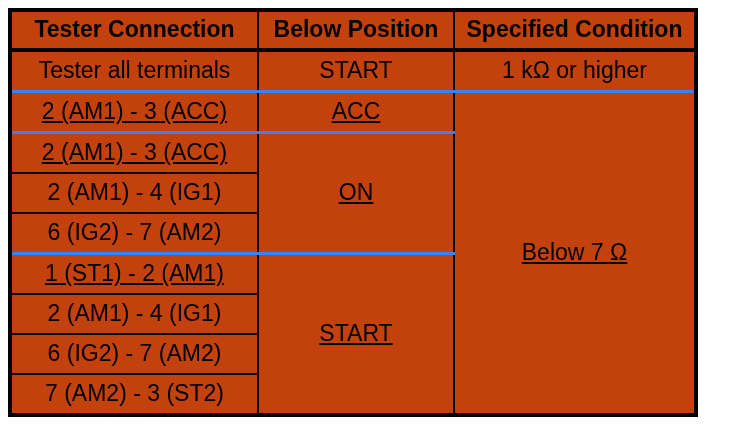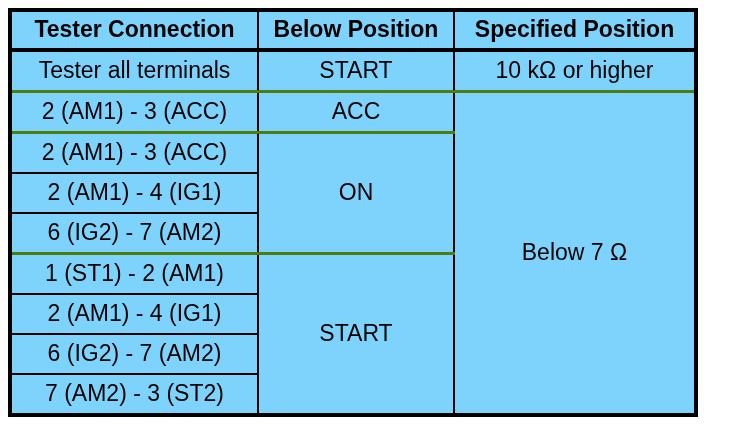--- a/index.html
+++ b/index.html
@@ -16,21 +16,21 @@
     overflow: hidden;
   }
   table.spec-table {
     position: absolute;
     left: 8px;
     top: 8px;
     width: 686px;
     border-collapse: collapse;
     table-layout: fixed;
     border: 4px solid #000000;
-    background: #7dd3fc;
+    background: #c2410c;
   }
   col.c1 { width: 248px; }
   col.c2 { width: 196px; }
   col.c3 { width: 242px; }
   th, td {
     border: 2px solid #000000;
     text-align: center;
     vertical-align: middle;
     padding: 0 2px;
     font-size: 23px;
@@ -41,44 +41,45 @@
   th {
     font-weight: bold;
     height: 36px;
     border-bottom: 4px solid #000000;
   }
   td {
     font-weight: normal;
     height: 38px;
   }
   tr.group-start > td {
-    border-top: 3px solid #4d7c0f;
+    border-top: 3px solid #3b82f6;
+    text-decoration: underline;
   }
 </style>
 </head>
 <body>
 
 <table class="spec-table">
   <colgroup>
     <col class="c1">
     <col class="c2">
     <col class="c3">
   </colgroup>
   <thead>
     <tr>
       <th>Tester Connection</th>
       <th>Below Position</th>
-      <th>Specified Position</th>
+      <th>Specified Condition</th>
     </tr>
   </thead>
   <tbody>
     <tr>
       <td>Tester all terminals</td>
       <td>START</td>
-      <td>10 kΩ or higher</td>
+      <td>1 kΩ or higher</td>
     </tr>
     <tr class="group-start">
       <td>2 (AM1) - 3 (ACC)</td>
       <td>ACC</td>
       <td rowspan="8">Below 7 Ω</td>
     </tr>
     <tr class="group-start">
       <td>2 (AM1) - 3 (ACC)</td>
       <td rowspan="3">ON</td>
     </tr>

